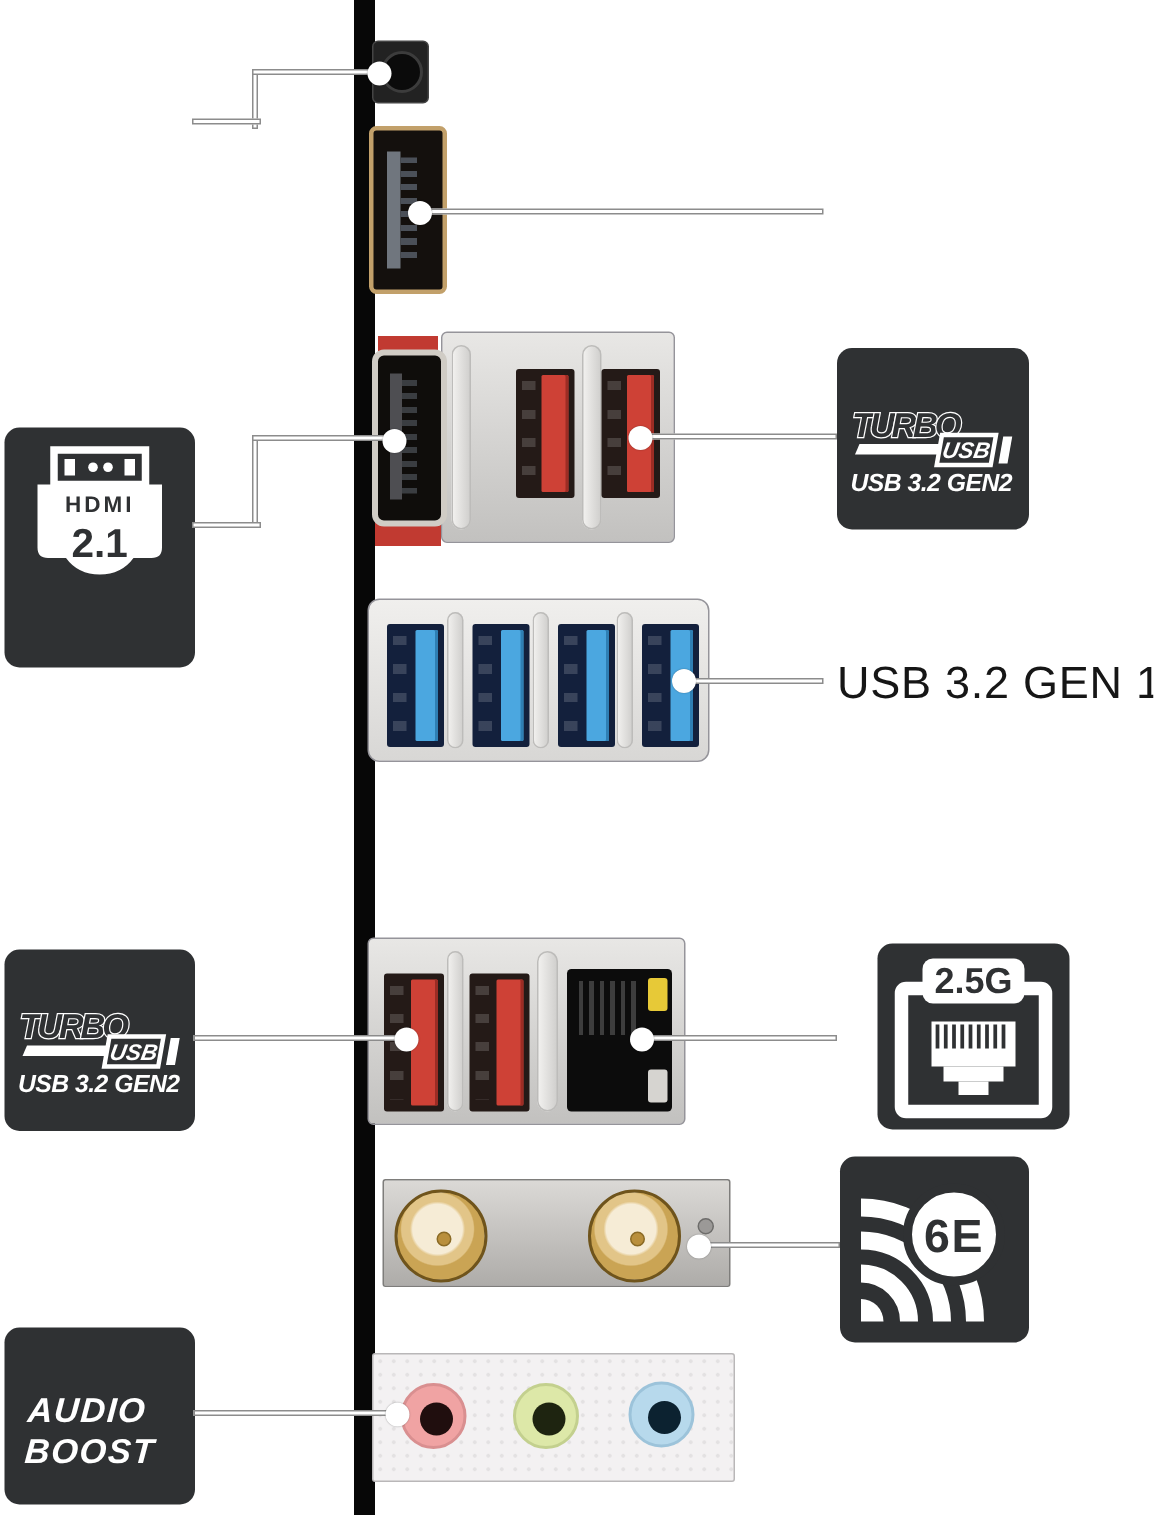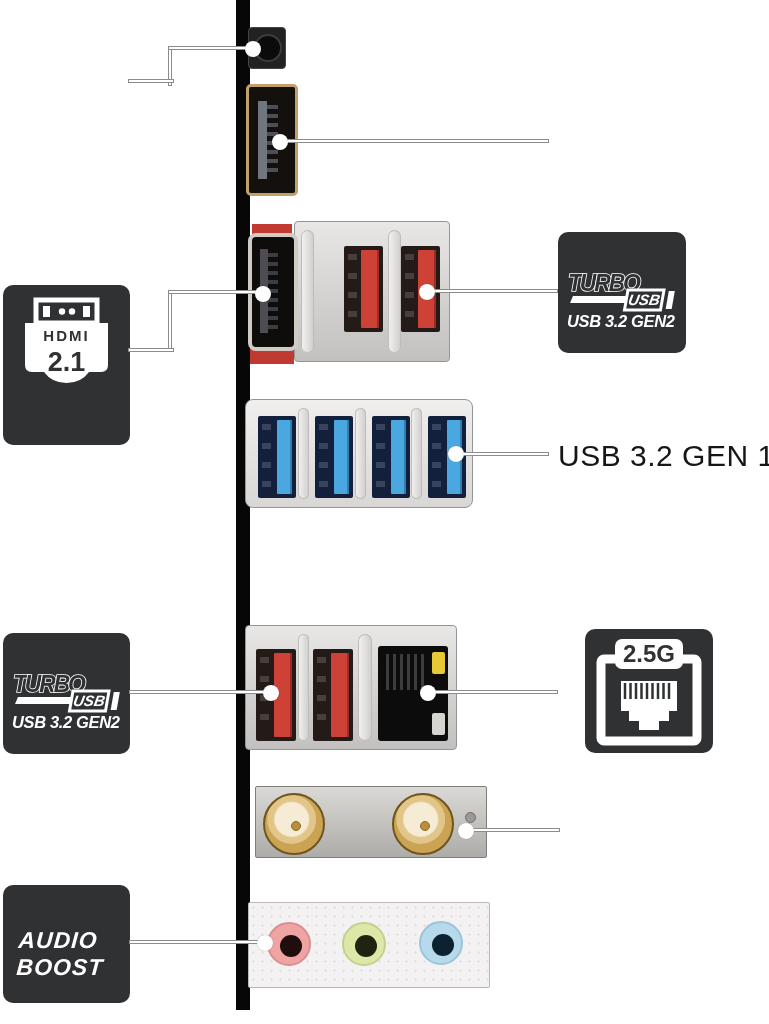--- a/index.html
+++ b/index.html
@@ -234,20 +234,30 @@
     <div class="sma" style="left:7px; top:6px;">
         <div class="pin"></div>
       </div>
     <div class="sma" style="left:136px; top:6px;">
         <div class="pin"></div>
       </div>
     <div class="screw" style="left:209px; top:25px;"></div>
   </div>
   <div class="leader-h" style="left:470px; top:828px; width:90px;"></div>
   <div class="dot" style="left:458px; top:823px;"></div>
+  <div class="badge" style="left:560px; top:771px; width:126px; height:124px;">
+    <svg width="126" height="124" viewBox="0 0 126 124">
+      <path d="M 14,110 L 14,95 A 15,15 0 0 1 29,110 Z" fill="#fff"></path>
+      <path d="M 14,78 A 32,32 0 0 1 46,110" stroke="#fff" stroke-width="12" fill="none"></path>
+      <path d="M 14,56 A 54,54 0 0 1 68,110" stroke="#fff" stroke-width="12" fill="none"></path>
+      <path d="M 14,34 A 76,76 0 0 1 90,110" stroke="#fff" stroke-width="12" fill="none"></path>
+      <circle cx="76" cy="52" r="31" fill="#fff" stroke="#2f3133" stroke-width="6"></circle>
+      <text x="76" y="53" text-anchor="middle" dominant-baseline="central" font-size="31" font-weight="900" letter-spacing="1" fill="#2f3133">6E</text>
+    </svg>
+  </div>
 
   <div class="badge" style="left:3px; top:885px; width:127px; height:118px;">
     <div class="audio-badge-text">
       <div>AUDIO</div>
       <div>BOOST</div>
     </div>
   </div>
   <div class="audio-panel">
     <div class="jack pink" style="left:18px; top:19px;">
         <div class="hole"></div>

